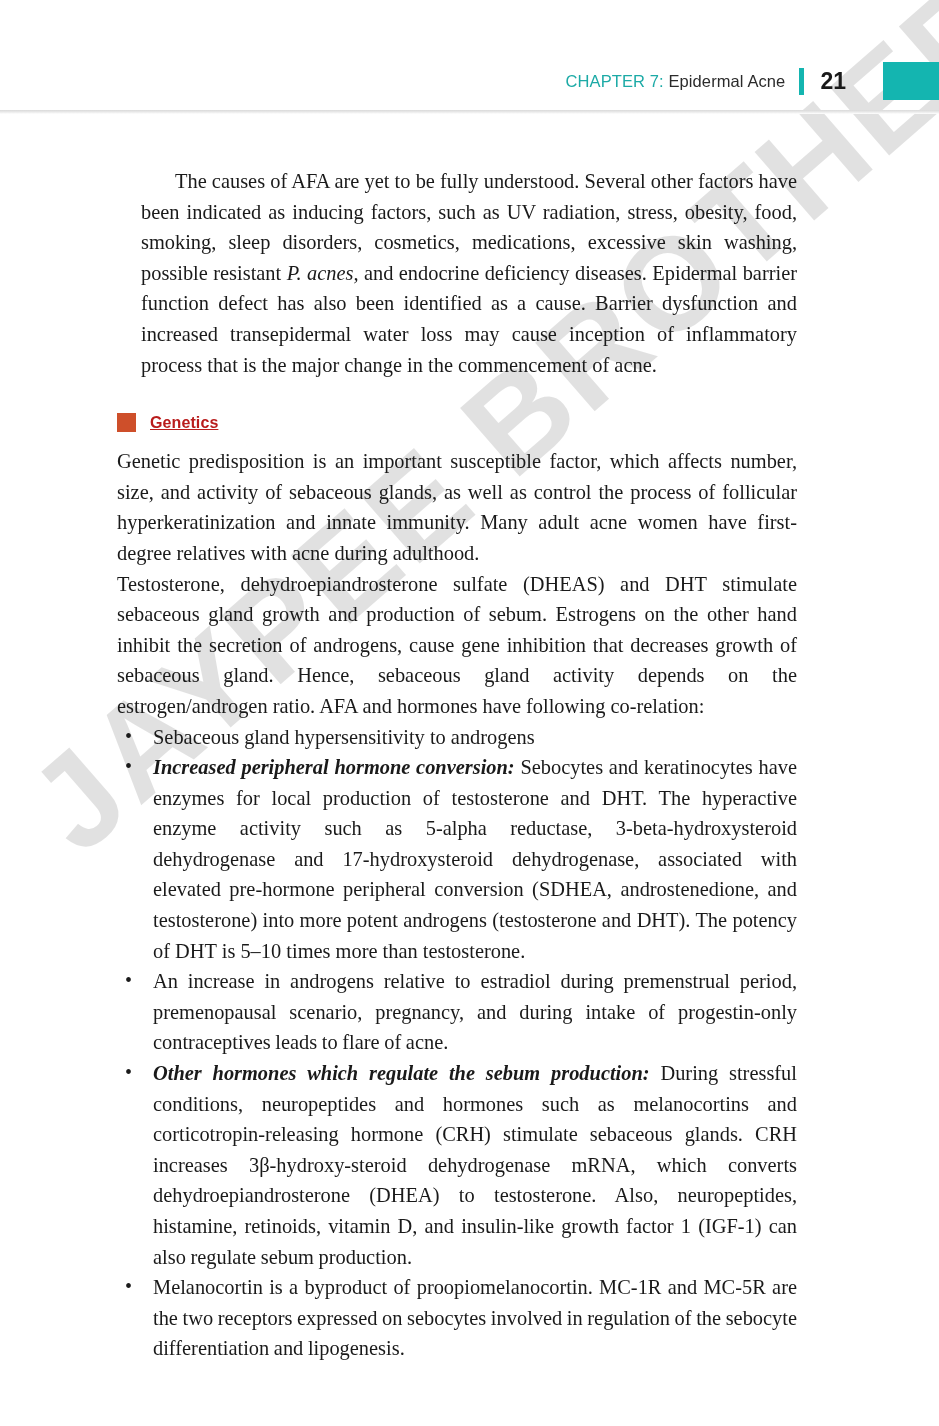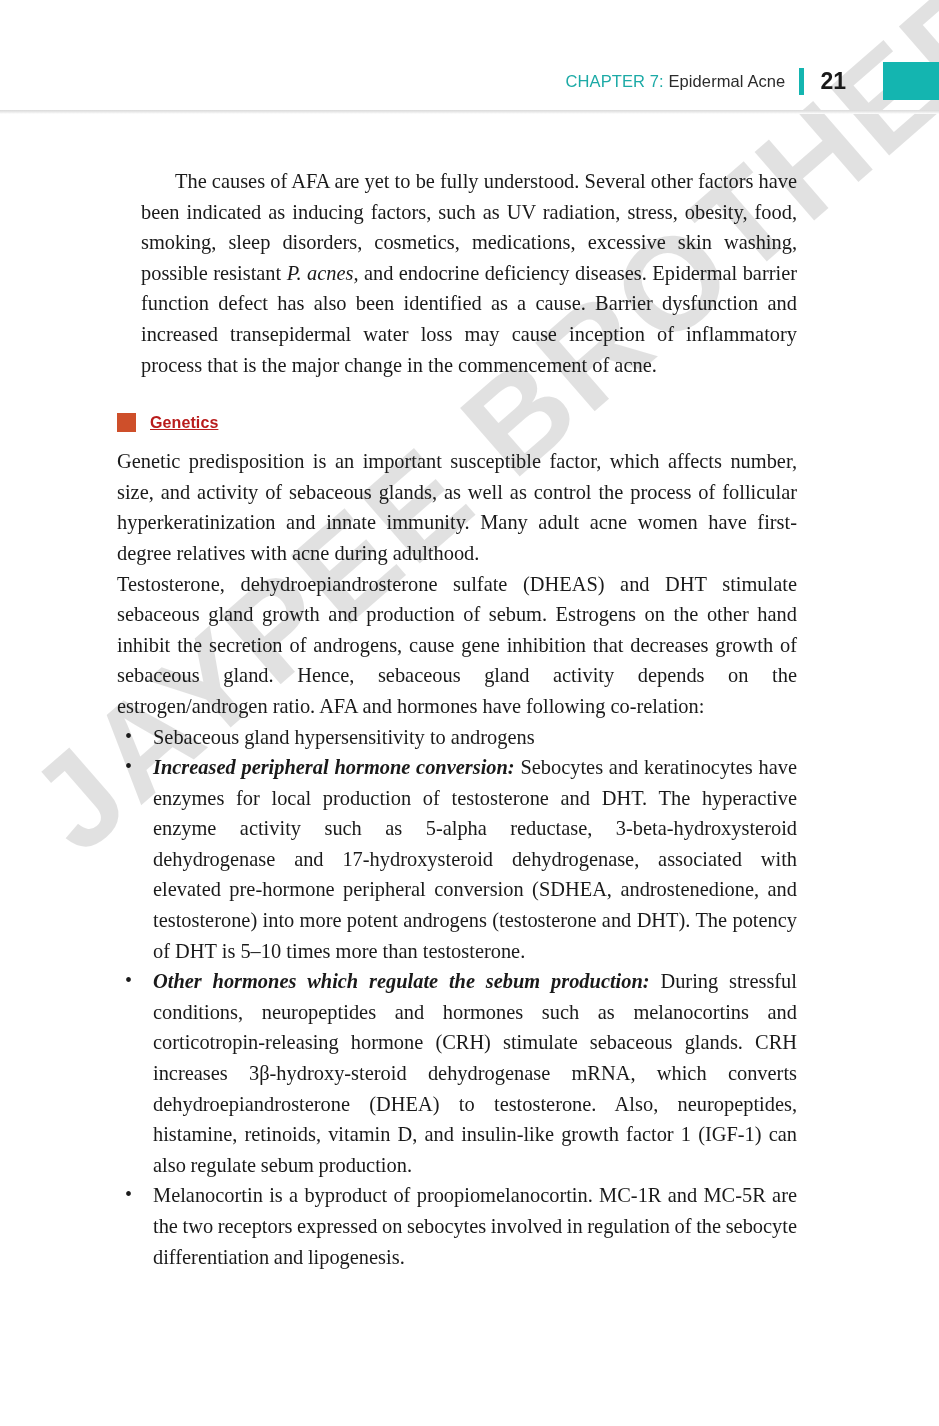--- a/index.html
+++ b/index.html
@@ -200,18 +200,19 @@
     </div>
 
     <p class="body">Genetic predisposition is an important susceptible factor, which affects number, size, and activity of sebaceous glands, as well as control the process of follicular hyperkeratinization and innate immunity. Many adult acne women have first-degree relatives with acne during adulthood.</p>
 
 
     <p class="body">Testosterone, dehydroepiandrosterone sulfate (DHEAS) and DHT stimulate sebaceous gland growth and production of sebum. Estrogens on the other hand inhibit the secretion of androgens, cause gene inhibition that decreases growth of sebaceous gland. Hence, sebaceous gland activity depends on the estrogen/androgen ratio. AFA and hormones have following co-relation:</p>
 
     <ul class="bullets">
       <li><span class="lead"></span><span>Sebaceous gland hypersensitivity to androgens</span></li>
       <li><span class="lead">Increased peripheral hormone conversion:</span><span> Sebocytes and keratinocytes have enzymes for local production of testosterone and DHT. The hyperactive enzyme activity such as 5-alpha reductase, 3-beta-hydroxysteroid dehydrogenase and 17-hydroxysteroid dehydrogenase, associated with elevated pre-hormone peripheral conversion (SDHEA, androstenedione, and testosterone) into more potent androgens (testosterone and DHT). The potency of DHT is 5–10 times more than testosterone.</span></li>
+      <li class="tight"><span class="lead"></span><span>An increase in androgens relative to estradiol during premenstrual period, premenopausal scenario, pregnancy, and during intake of progestin-only contraceptives leads to flare of acne.</span></li>
       <li class="tight"><span class="lead">Other hormones which regulate the sebum production:</span><span> During stressful conditions, neuropeptides and hormones such as melanocortins and corticotropin-releasing hormone (CRH) stimulate sebaceous glands. CRH increases 3β-hydroxy-steroid dehydrogenase mRNA, which converts dehydroepiandrosterone (DHEA) to testosterone. Also, neuropeptides, histamine, retinoids, vitamin D, and insulin-like growth factor 1 (IGF-1) can also regulate sebum production.</span></li>
       <li class="tight"><span class="lead"></span><span>Melanocortin is a byproduct of proopiomelanocortin. MC-1R and MC-5R are the two receptors expressed on sebocytes involved in regulation of the sebocyte differentiation and lipogenesis.</span></li>
     </ul>
 
   </div>
 </div>
 
 </body></html>

